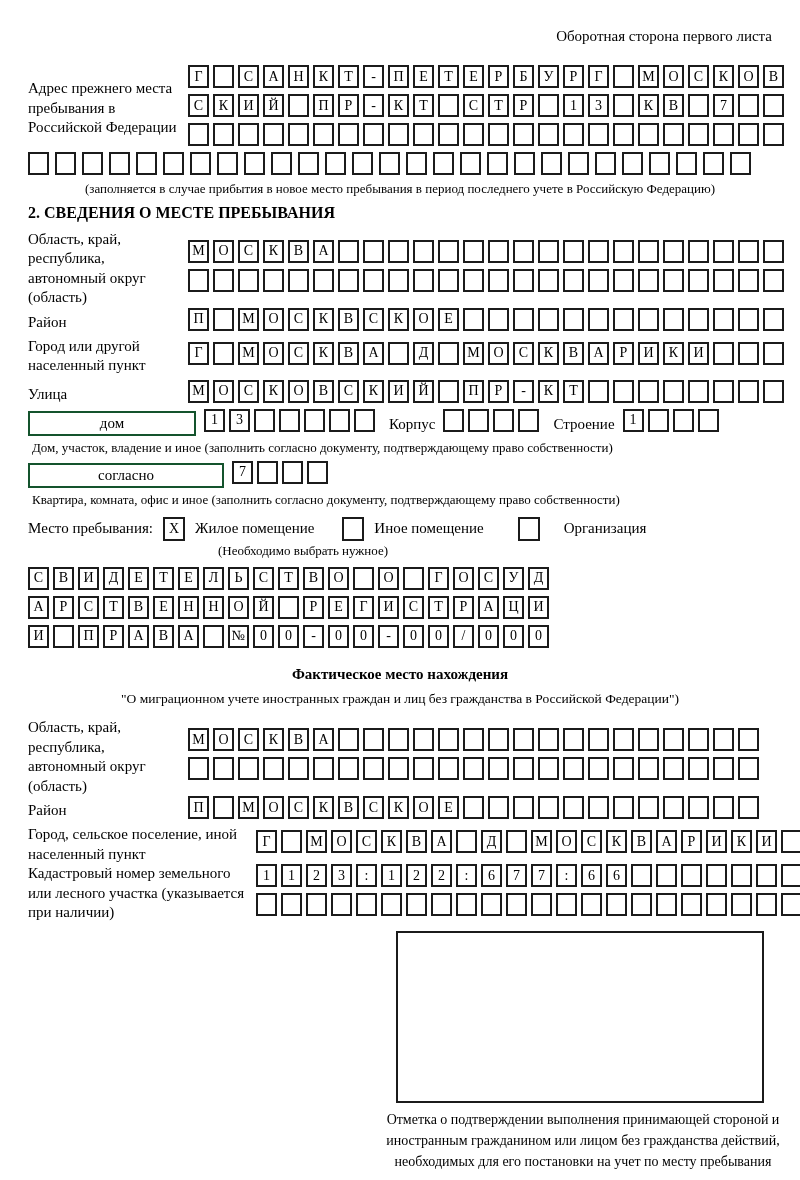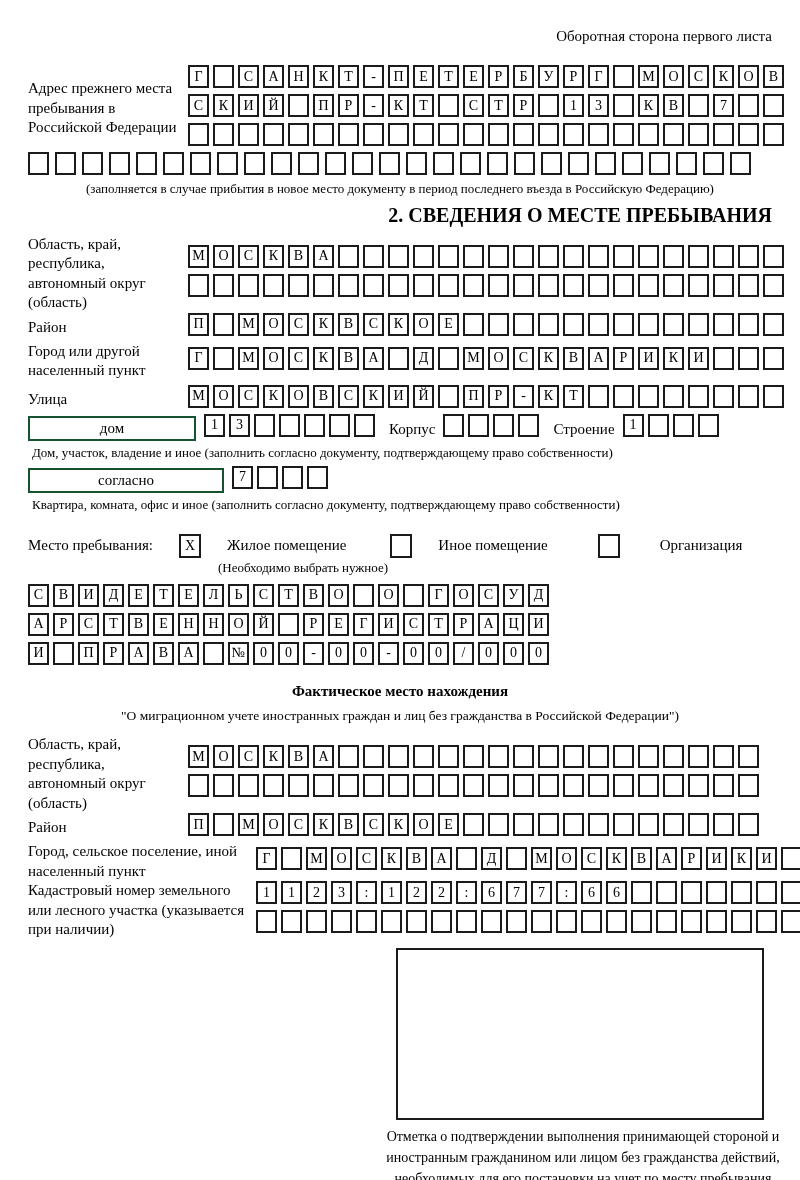--- a/index.html
+++ b/index.html
@@ -11,27 +11,27 @@
   .w150{width:150px;}
   .w218{width:218px;}
   .w230{width:230px;}
   .rows{display:flex;flex-direction:column;}
   .cells{display:flex;gap:4px;margin-bottom:6px;}
   .cells.spread{gap:6px;}
   .cell{flex:none;width:21px;height:23px;border:2px solid #1b1b1b;box-sizing:border-box;
         display:flex;align-items:center;justify-content:center;font-size:14px;background:#fff;}
   .caption{font-size:13px;line-height:1.3;margin:0 0 4px 4px;}
   .caption.center{text-align:center;margin-left:0;}
-  .sec-title{text-align:right;font-weight:bold;font-size:20px;margin:6px 0 8px 0;}
+  .sec-title{text-align:left;font-weight:bold;font-size:16px;margin:6px 0 8px 0;}
   .bigbox{flex:none;height:25px;border:2px solid #14532d;box-sizing:border-box;display:flex;
           align-items:center;justify-content:center;font-size:15px;margin-right:8px;}
   .dom-box{width:168px;}
   .kv-box{width:196px;}
   .inline-lbl{font-size:15px;margin:2px 8px 0 14px;flex:none;}
-  .chk-row{display:flex;align-items:center;font-size:15px;margin:20px 0 2px 0;gap:16px;}
+  .chk-row{display:flex;align-items:center;font-size:15px;margin:8px 0 2px 0;}
   .chk{flex:none;width:22px;height:24px;border:2px solid #1b1b1b;box-sizing:border-box;display:flex;
        align-items:center;justify-content:center;font-size:14px;margin:0 10px;}
   .chk-note{font-size:13px;margin:0 0 8px 190px;}
   .fact-title{text-align:center;font-weight:bold;font-size:15px;margin:12px 0 6px 0;}
   .fact-cap{text-align:center;font-size:13.5px;line-height:1.45;margin:0;}
   .mark-box{width:368px;height:172px;border:2px solid #1b1b1b;box-sizing:border-box;margin:8px 0 6px 368px;}
   .mark-cap{width:430px;margin-left:340px;text-align:center;font-size:14px;line-height:1.5;}
   .mb2{margin-bottom:2px;} .mt4{margin-top:4px;}
   .gap-col{margin-right:10px;}
 </style>
@@ -147,21 +147,21 @@
       <span class="cell"></span>
       <span class="cell"></span>
       <span class="cell"></span>
       <span class="cell"></span>
       <span class="cell"></span>
       <span class="cell"></span>
       <span class="cell"></span>
       <span class="cell"></span>
       <span class="cell"></span>
     </div>
-  <div class="caption center">(заполняется в случае прибытия в новое место документу в период последнего въезда в Российскую Федерацию)</div>
+  <div class="caption center">(заполняется в случае прибытия в новое место пребывания в период последнего учете в Российскую Федерацию)</div>
 
   <div class="sec-title">2. СВЕДЕНИЯ О МЕСТЕ ПРЕБЫВАНИЯ</div>
 
   <div class="frow">
     <div class="flabel w150 gap-col">Область, край, республика, автономный округ (область)</div>
     <div class="rows">
       <div class="cells">
           <span class="cell">М</span>
           <span class="cell">О</span>
           <span class="cell">С</span>

